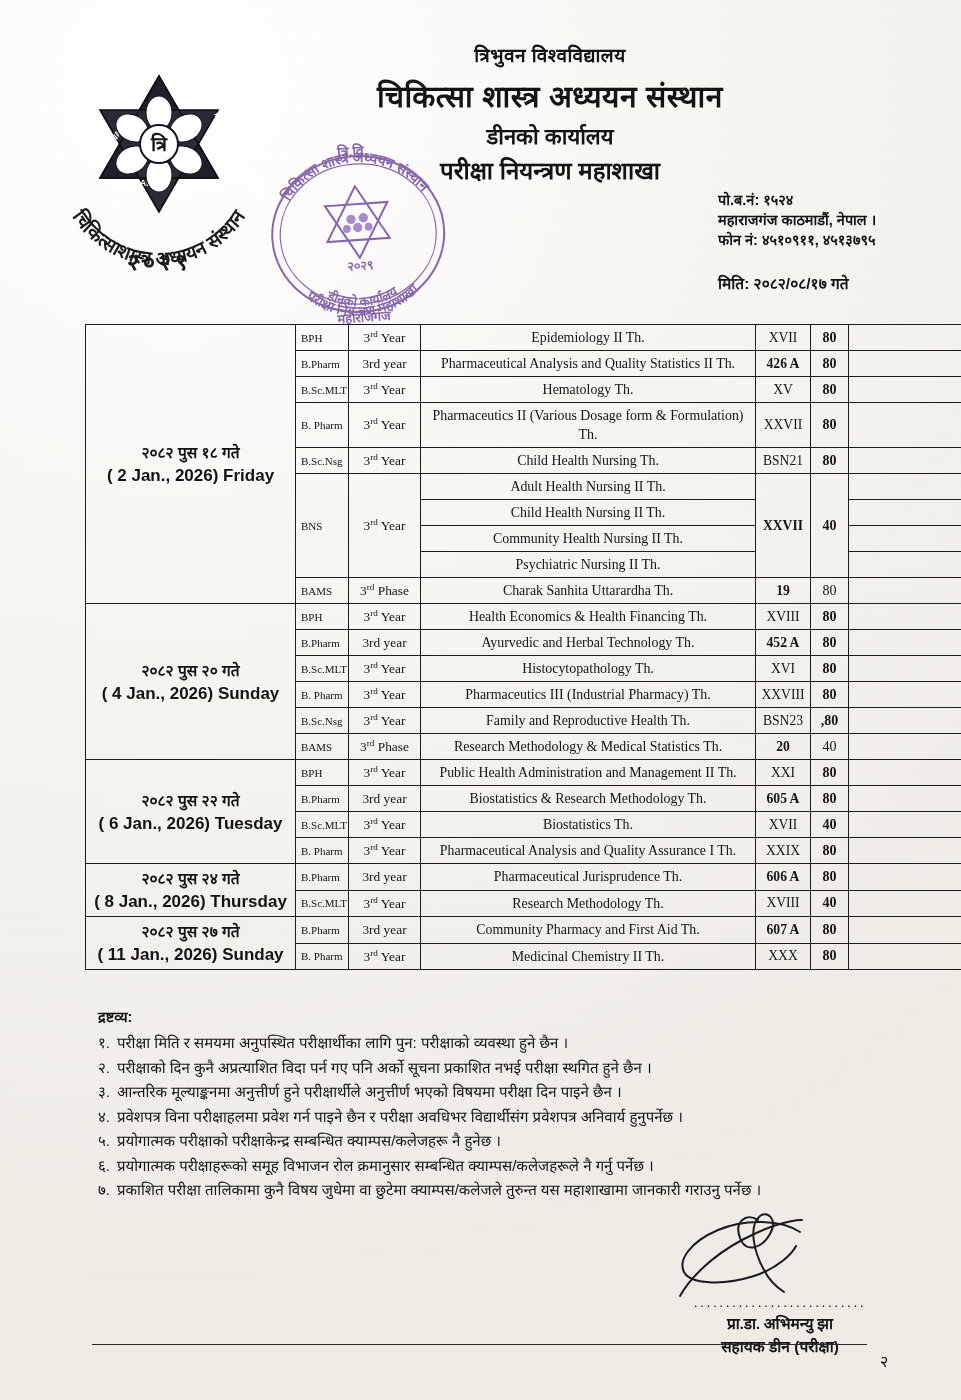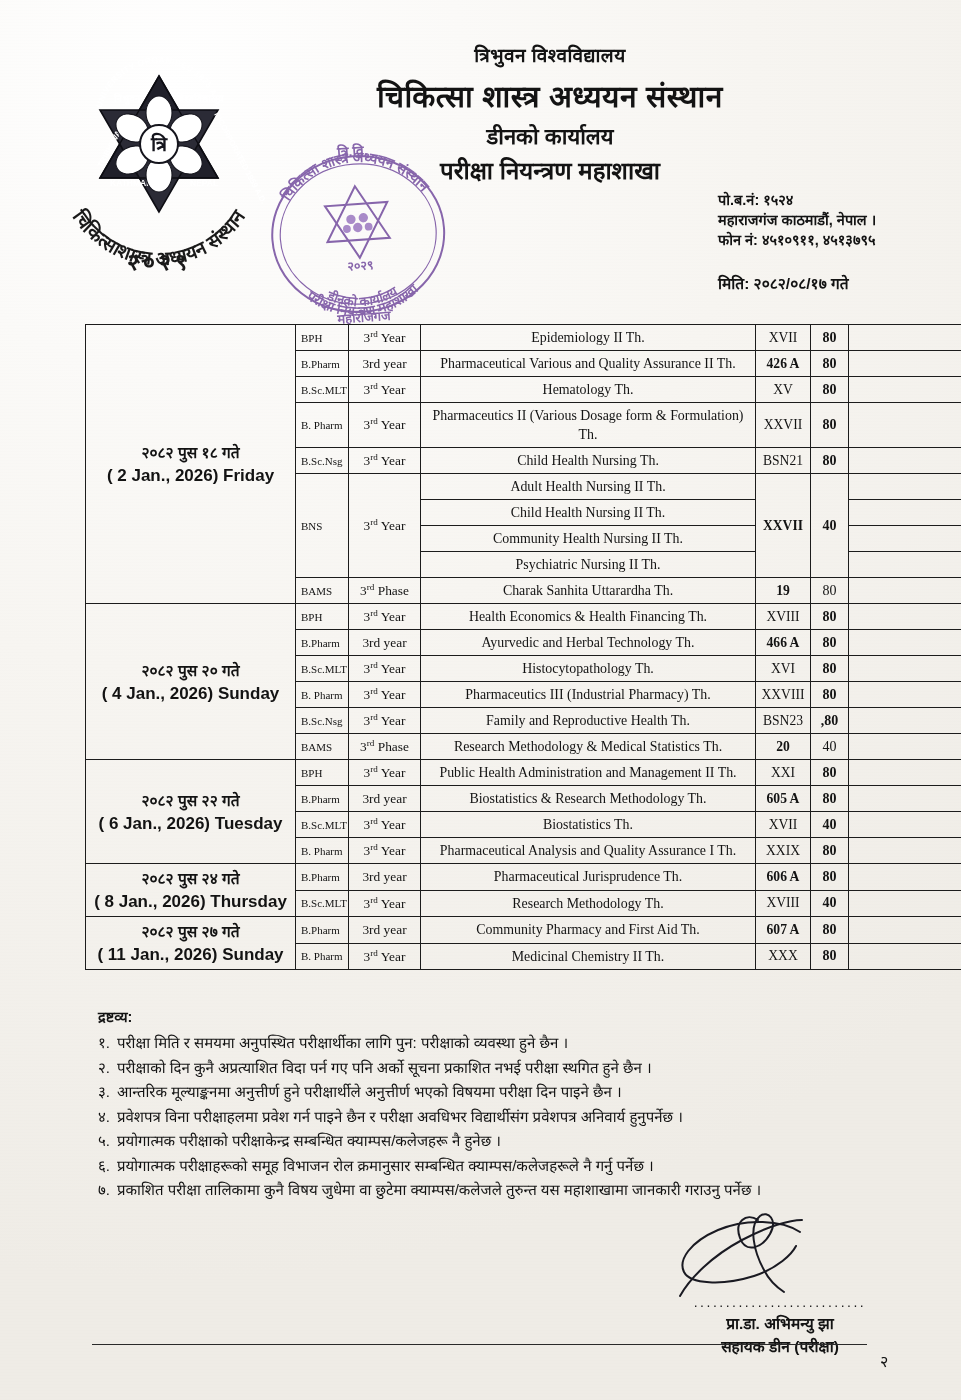--- a/index.html
+++ b/index.html
@@ -73,21 +73,21 @@
     font-family:"Liberation Sans", sans-serif;}
   .notes-title{font-size:14.5px;font-weight:700;margin-bottom:5px;}
   .note{font-size:15px;line-height:24.5px;display:flex;gap:7px;}
   .note .num{flex:0 0 auto;}
   .note .txt{flex:1 1 auto;text-align:justify;}
 
   
   .sign{position:absolute;left:660px;top:1222px;width:240px;text-align:center;}
   .sig-svg{position:absolute;left:-10px;top:-14px;width:230px;height:100px;}
   .dots{font-family:"Liberation Sans", sans-serif;font-size:14px;letter-spacing:2.5px;color:#1a1a1a;margin-top:72px;}
-  .sig-name{font-family:Liberation Sans, sans-serif;font-size:15.5px;font-weight:600;margin-top:2px;}
+  .sig-name{font-family:Liberation Serif, serif;font-size:15.5px;font-weight:600;margin-top:2px;}
   .sig-role{font-family:"Liberation Sans", sans-serif;font-size:15.5px;font-weight:600;margin-top:1px;}
 
   
   .foot-rule{position:absolute;left:92px;top:1344px;width:775px;height:0;border-top:1.3px solid #2a2a2a;}
   .email{position:absolute;left:0;top:1352px;width:800px;text-align:center;
     font-family:"Liberation Serif", serif;font-size:16px;}
   .pageno{position:absolute;left:880px;top:1350px;font-family:"Liberation Sans", sans-serif;font-size:16px;}
 </style>
 </head>
 <body>
@@ -211,21 +211,21 @@
             <td class="prog">BPH</td>
             <td class="year">3<sup>rd</sup> Year</td>
             <td class="sub">Epidemiology II Th.</td>
             <td class="code plain">XVII</td>
             <td class="mark">80</td>
             <td class="rem"></td>
           </tr>
           <tr>
             <td class="prog">B.Pharm</td>
             <td class="year">3rd year</td>
-            <td class="sub">Pharmaceutical Various and Quality Assurance II Th.</td>
+            <td class="sub">Pharmaceutical Analysis and Quality Statistics II Th.</td>
             <td class="code">426 A</td>
             <td class="mark">80</td>
             <td class="rem"></td>
           </tr>
           <tr>
             <td class="prog">B.Sc.MLT</td>
             <td class="year">3<sup>rd</sup> Year</td>
             <td class="sub">Hematology Th.</td>
             <td class="code plain">XV</td>
             <td class="mark">80</td>
@@ -281,21 +281,21 @@
             <td class="year">3<sup>rd</sup> Year</td>
             <td class="sub">Health Economics &amp; Health Financing Th.</td>
             <td class="code plain">XVIII</td>
             <td class="mark">80</td>
             <td class="rem"></td>
           </tr>
           <tr>
             <td class="prog">B.Pharm</td>
             <td class="year">3rd year</td>
             <td class="sub">Ayurvedic and Herbal Technology Th.</td>
-            <td class="code">466 A</td>
+            <td class="code">452 A</td>
             <td class="mark">80</td>
             <td class="rem"></td>
           </tr>
           <tr>
             <td class="prog">B.Sc.MLT</td>
             <td class="year">3<sup>rd</sup> Year</td>
             <td class="sub">Histocytopathology Th.</td>
             <td class="code plain">XVI</td>
             <td class="mark">80</td>
             <td class="rem"></td>

